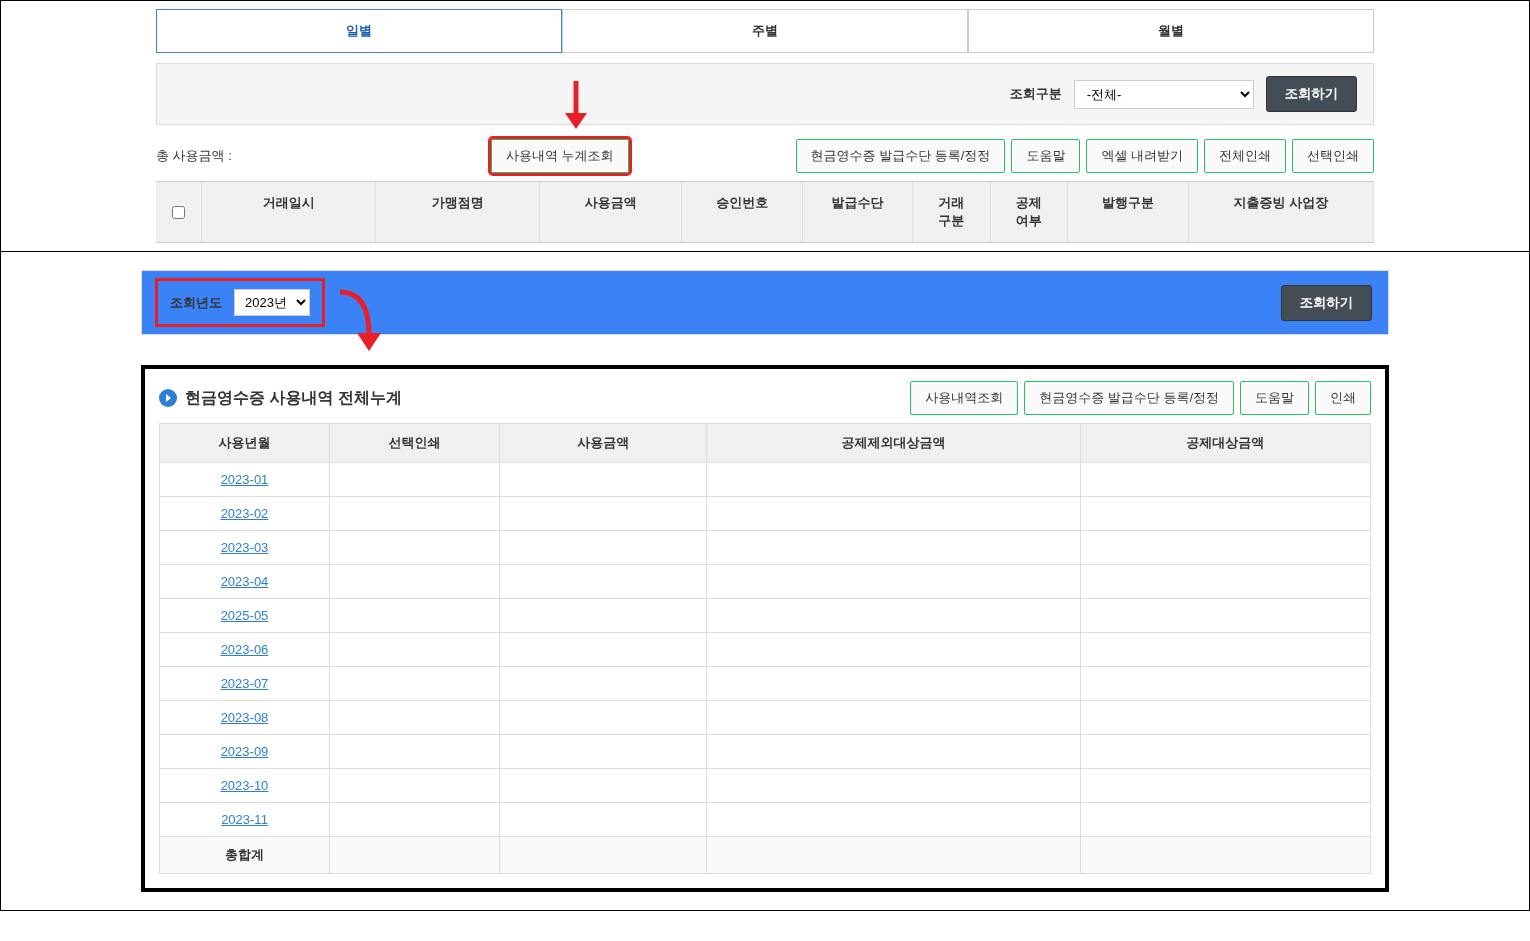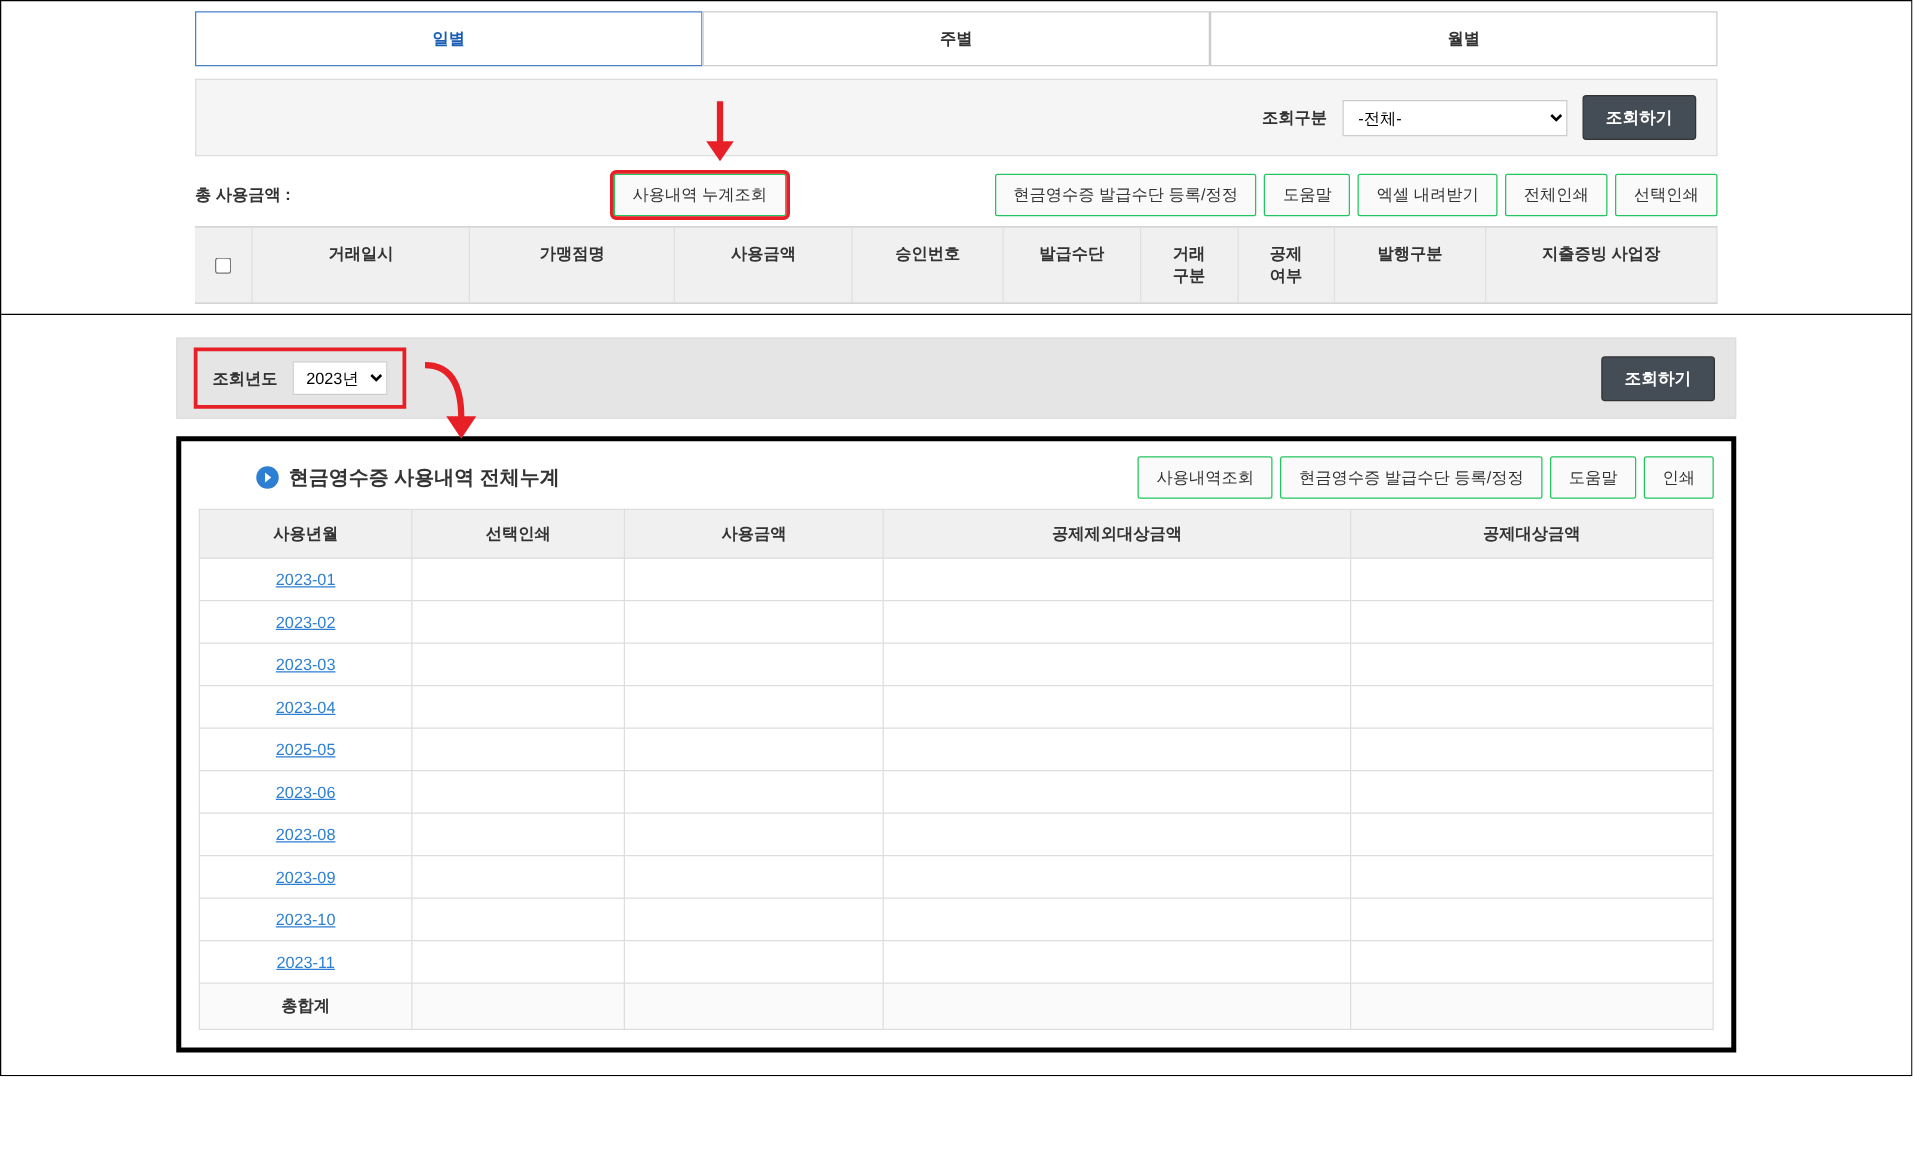--- a/index.html
+++ b/index.html
@@ -19,21 +19,21 @@
     .required { color: #d9534f; font-weight: bold; margin-right: 4px; }
     .filter-label { font-weight: bold; }
     .date-input-wrap { display: flex; align-items: center; border: 1px solid #ccc; background: #fff; }
     .date-input { border: none; padding: 6px 10px; width: 110px; font-size: 13px; outline: none; }
     .calendar-btn { width: 28px; height: 28px; border: none; border-left: 1px solid #ccc; background: #eee; cursor: pointer; display: flex; align-items: center; justify-content: center; }
     .filter-right { margin-left: auto; display: flex; align-items: center; gap: 12px; }
     .select-input { border: 1px solid #ccc; padding: 5px 8px; font-size: 13px; width: 180px; background: #fff; }
     .search-btn { background: #444c55; color: #fff; border: 1px solid #333; padding: 8px 18px; font-weight: bold; cursor: pointer; border-radius: 3px; }
     
     .action-row { display: flex; align-items: center; padding: 8px 0; gap: 8px; position: relative; }
-    .total-label { font-weight: bold; }
+    .total-label { font-weight: normal; }
     .action-row .btn-group { margin-left: auto; display: flex; gap: 6px; }
     .btn { background: #fafafa; border: 1px solid #22c55e; padding: 7px 14px; cursor: pointer; font-size: 13px; color: #333; border-radius: 2px; }
     .btn-highlighted { outline: 3px solid #e62026; outline-offset: 0; position: absolute; left: 335px; }
     
     .arrow-down { position: absolute; left: 405px; top: -52px; }
     
     .table-header { display: flex; background: #f0f0f0; border-top: 1px solid #ccc; border-bottom: 1px solid #ccc; }
     .table-header .th { padding: 12px 6px; text-align: center; font-weight: bold; border-right: 1px solid #e0e0e0; }
     .th-checkbox { width: 46px; display:flex; align-items:center; justify-content:center; }
     .th-datetime { flex: 1.5; }
@@ -42,29 +42,29 @@
     .th-approval { flex: 1.0; }
     .th-method { flex: 0.9; }
     .th-type { flex: 0.6; }
     .th-deduct { flex: 0.6; }
     .th-issue { flex: 1.0; }
     .th-business { flex: 1.6; border-right: none; }
     
     
     .bottom-section { padding: 18px 140px 18px 140px; }
     
-    .year-filter-bar { display: flex; align-items: center; padding: 10px 16px; background: #e5e5e5; border: 1px solid #ddd; margin-bottom: 14px; position: relative; }
+    .year-filter-bar { display: flex; align-items: center; padding: 10px 16px; background: #3b82f6; border: 1px solid #ddd; margin-bottom: 30px; position: relative; }
     .year-filter-box { outline: 3px solid #e62026; padding: 8px 12px; display: flex; align-items: center; gap: 12px; }
     .year-select { border: 1px solid #ccc; padding: 4px 6px; font-size: 13px; background: #fff; }
     
     .arrow-curve { position: absolute; left: 195px; top: 18px; z-index: 10; }
     
     .panel { border: 4px solid #000; padding: 12px 14px 14px 14px; }
     .panel-header { display: flex; align-items: center; margin-bottom: 8px; }
-    .panel-title-wrap { display: flex; align-items: center; gap: 8px; margin-left: 46px; }
+    .panel-title-wrap { display: flex; align-items: center; gap: 8px; }
     .circle-icon { width: 18px; height: 18px; border-radius: 50%; background: #2d7fd3; display: flex; align-items: center; justify-content: center; color: #fff; font-size: 11px; }
     .panel-title { font-size: 16px; font-weight: bold; }
     .panel-header .btn-group { margin-left: auto; display: flex; gap: 6px; }
     
     .summary-table { width: 100%; border-collapse: collapse; }
     .summary-table th { background: #f0f0f0; border: 1px solid #ddd; padding: 10px 6px; text-align: center; font-weight: bold; }
     .summary-table td { border: 1px solid #ddd; padding: 9px 6px; text-align: center; }
     .month-link { color: #2d7fd3; text-decoration: underline; cursor: pointer; }
     .total-row td { font-weight: bold; background: #fafafa; }
     
@@ -215,20 +215,27 @@
               <td></td>
             </tr>
             <tr>
               <td><a class="month-link">2023-06</a></td>
               <td></td>
               <td></td>
               <td></td>
               <td></td>
             </tr>
             <tr>
+              <td><a class="month-link">2023-07</a></td>
+              <td></td>
+              <td></td>
+              <td></td>
+              <td></td>
+            </tr>
+            <tr>
               <td><a class="month-link">2023-08</a></td>
               <td></td>
               <td></td>
               <td></td>
               <td></td>
             </tr>
             <tr>
               <td><a class="month-link">2023-09</a></td>
               <td></td>
               <td></td>

